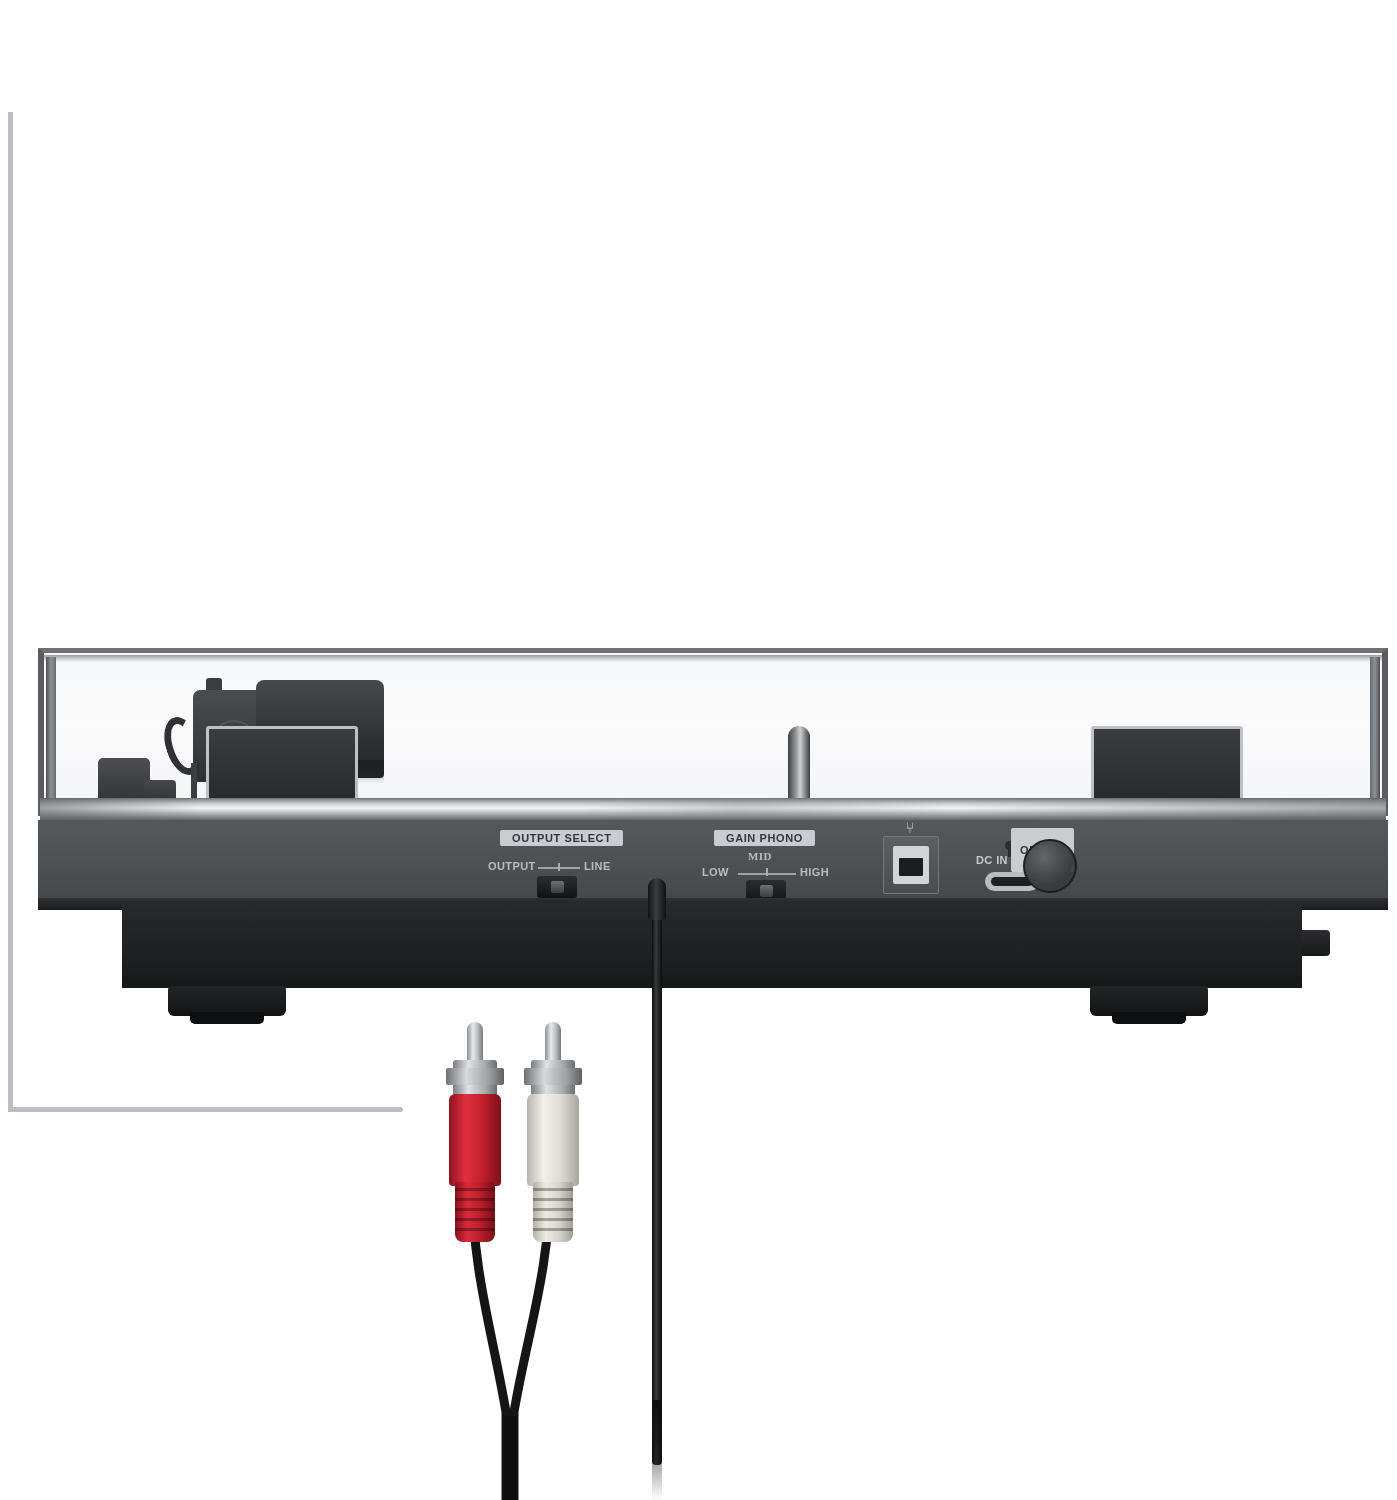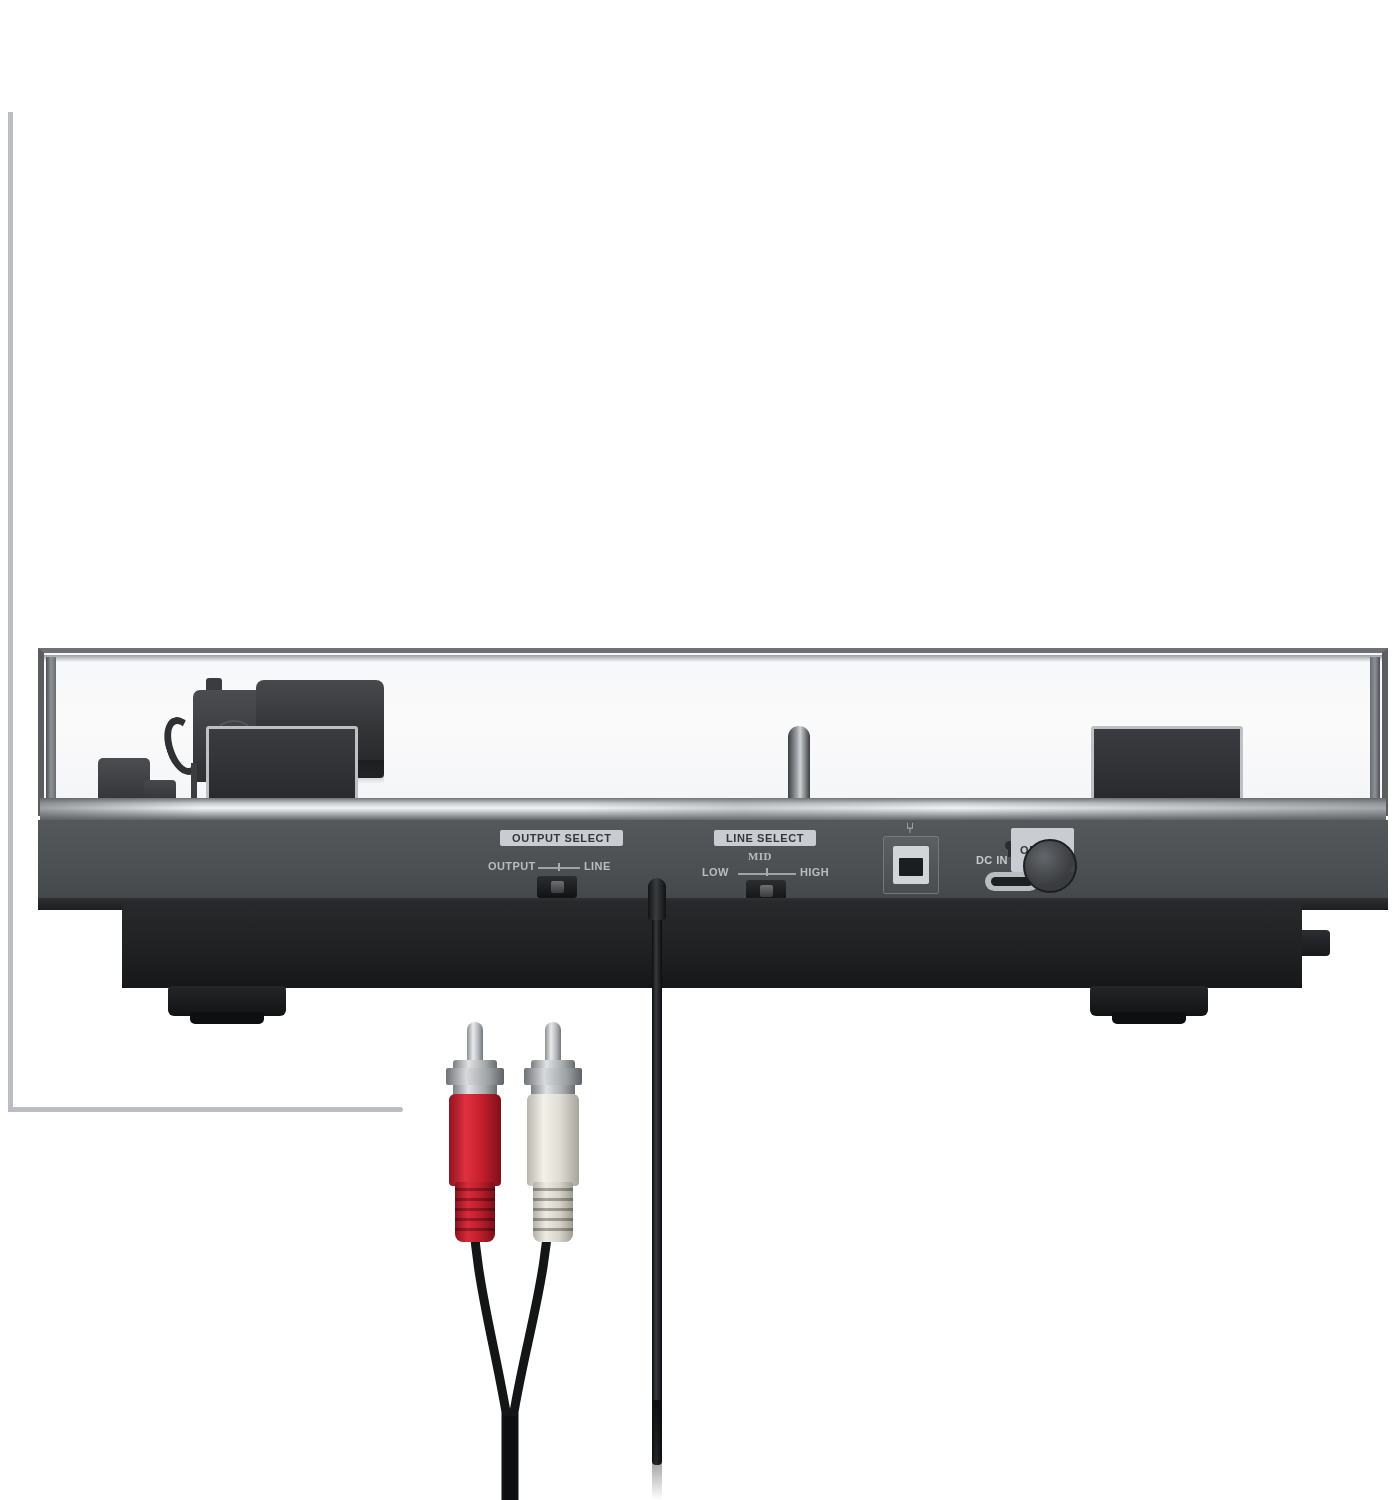--- a/index.html
+++ b/index.html
@@ -583,21 +583,21 @@
 
     <div class="rear"></div>
 
     <div class="pill" style="left:462px; top:182px;">OUTPUT SELECT</div>
     <div class="micro" style="left:450px; top:212px;">OUTPUT</div>
     <div class="micro" style="left:546px; top:212px;">LINE</div>
     <div class="slider-track" style="left:500px; top:219px; width:42px;"></div>
     <div class="detent" style="left:520px; top:215px;"></div>
     <div class="slider-body" style="left:499px; top:228px;"></div>
 
-    <div class="pill" style="left:676px; top:182px;">LINE SELECT</div>
+    <div class="pill" style="left:676px; top:182px;">GAIN PHONO</div>
     <div class="micro" style="left:710px; top:202px;font-family:Liberation Serif, serif;">MID</div>
     <div class="micro" style="left:664px; top:218px;">LOW</div>
     <div class="micro" style="left:762px; top:218px;">HIGH</div>
     <div class="slider-track" style="left:700px; top:225px; width:58px;"></div>
     <div class="detent" style="left:728px; top:220px;"></div>
     <div class="slider-body" style="left:708px; top:232px;"></div>
 
     <div class="usb-icon">⑂</div>
     <div class="usb-b-plate"></div>
     <div class="usb-b-port"></div>

